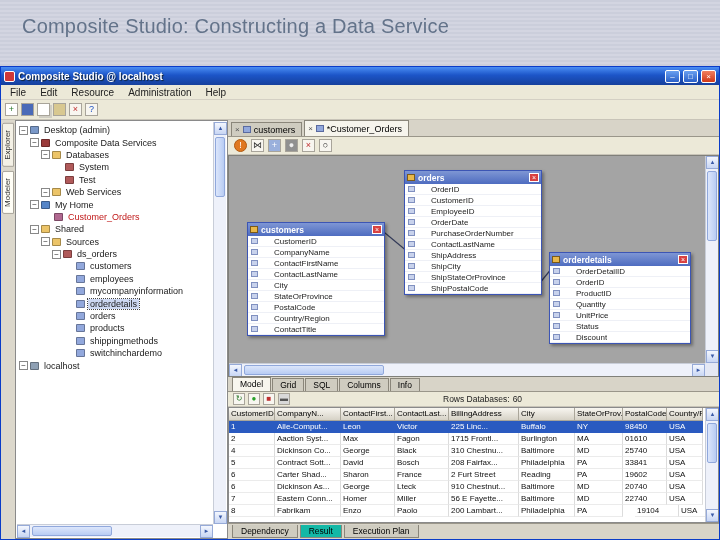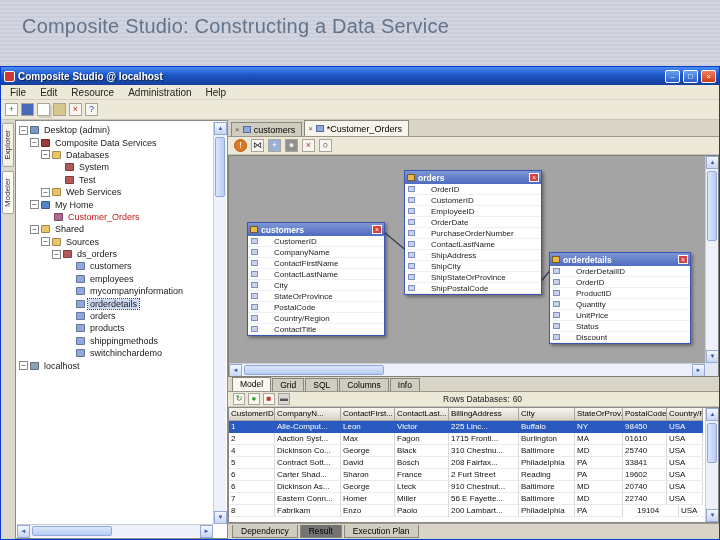--- a/index.html
+++ b/index.html
@@ -108,21 +108,21 @@
     font-size:8px; padding:0 2px; white-space:nowrap; overflow:hidden; line-height:12px; flex:none; }
   .grid-row { display:flex; height:12px; }
   .g-cell { font-size:8px; line-height:11px; padding:0 2px; border-right:1px solid #dcdcdc; border-bottom:1px solid #ebebeb;
     white-space:nowrap; overflow:hidden; flex:none; color:#111; }
   .grid-row.sel .g-cell { background:#2a5ac0; color:#fff; border-color:#2a5ac0; }
   .grid-sbv { position:absolute; top:0; right:0; bottom:0; width:13px; background:#eef1fa; border-left:1px solid #c8cdd8; }
   .grid-sbv .up{position:absolute;top:0;left:0} .grid-sbv .dn{position:absolute;bottom:0;left:0}
 
   .bottom-tabs { height:16px; flex:none; display:flex; align-items:center; gap:2px; padding-left:4px; background:#d8d4c8; border-top:1px solid #9a968a; }
   .b-tab { font-size:8.5px; padding:1px 8px; border:1px solid #8a867a; border-top:none; background:#cfccc0; }
-  .b-tab.active { background:#737373; }
+  .b-tab.active { background:#14b8a6; }
 </style>
 </head>
 <body>
 
 <div class="slide-title">Composite Studio: Constructing a Data Service</div>
 
 <div class="app-window">
   <div class="titlebar">
     <span class="app-icon"></span>
     <span class="title-text">Composite Studio @ localhost</span>

